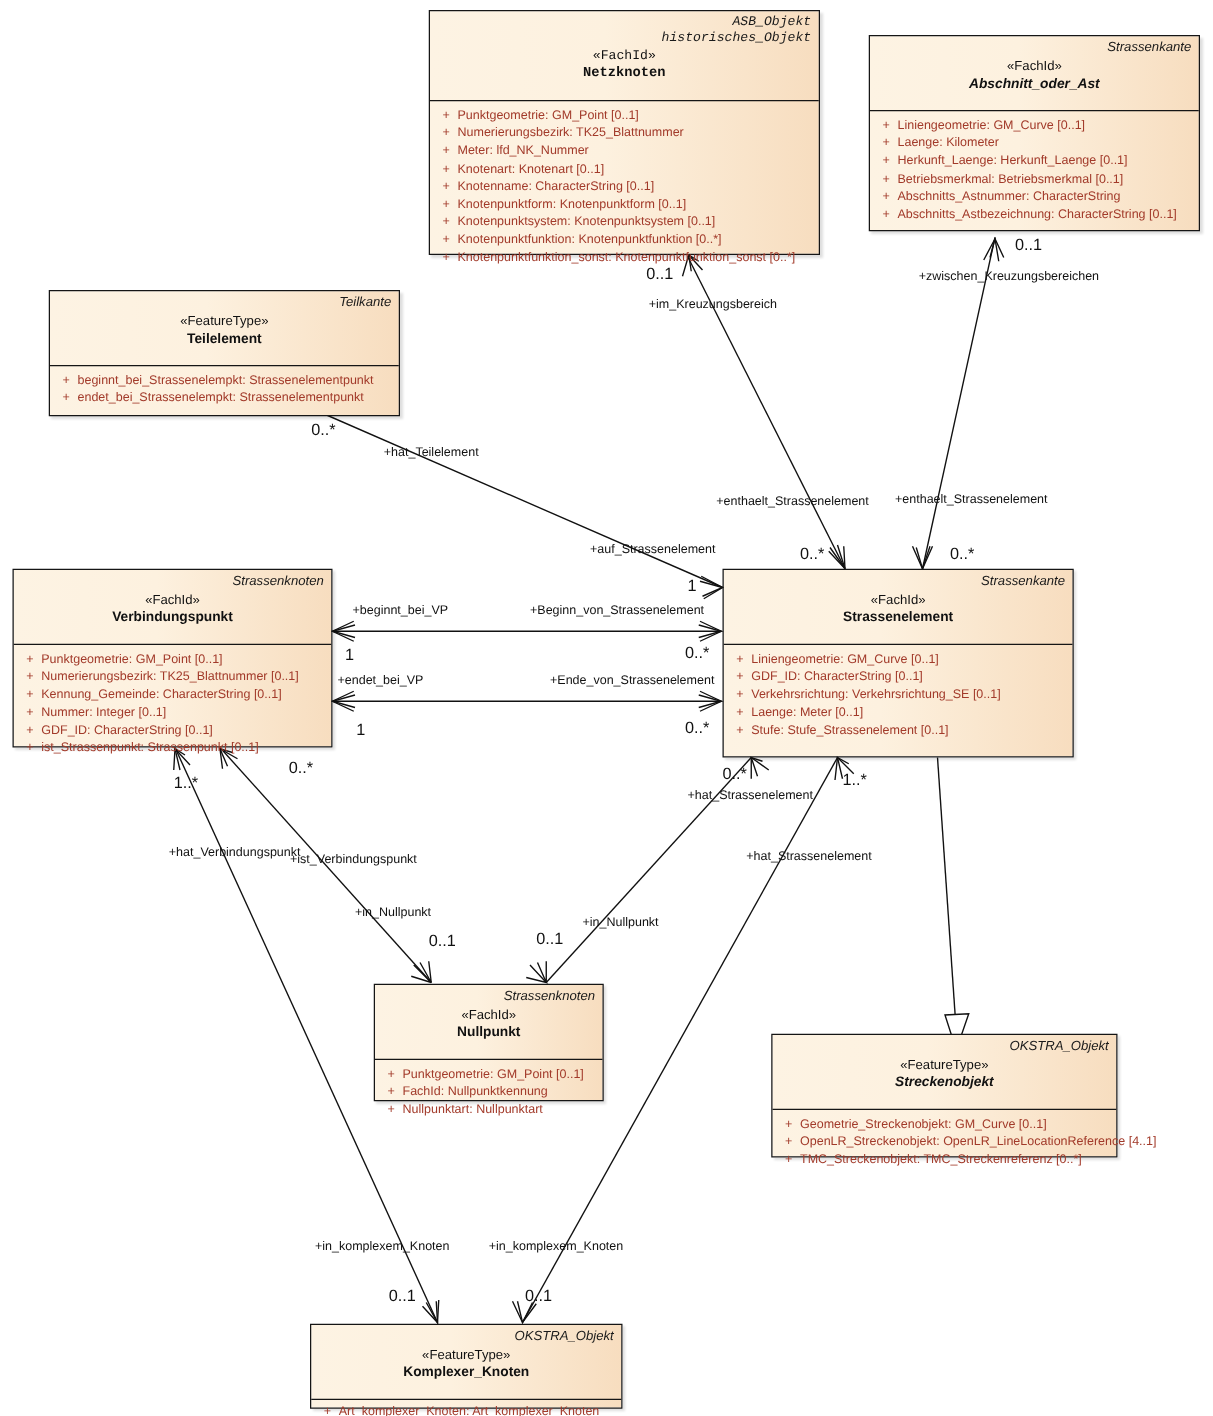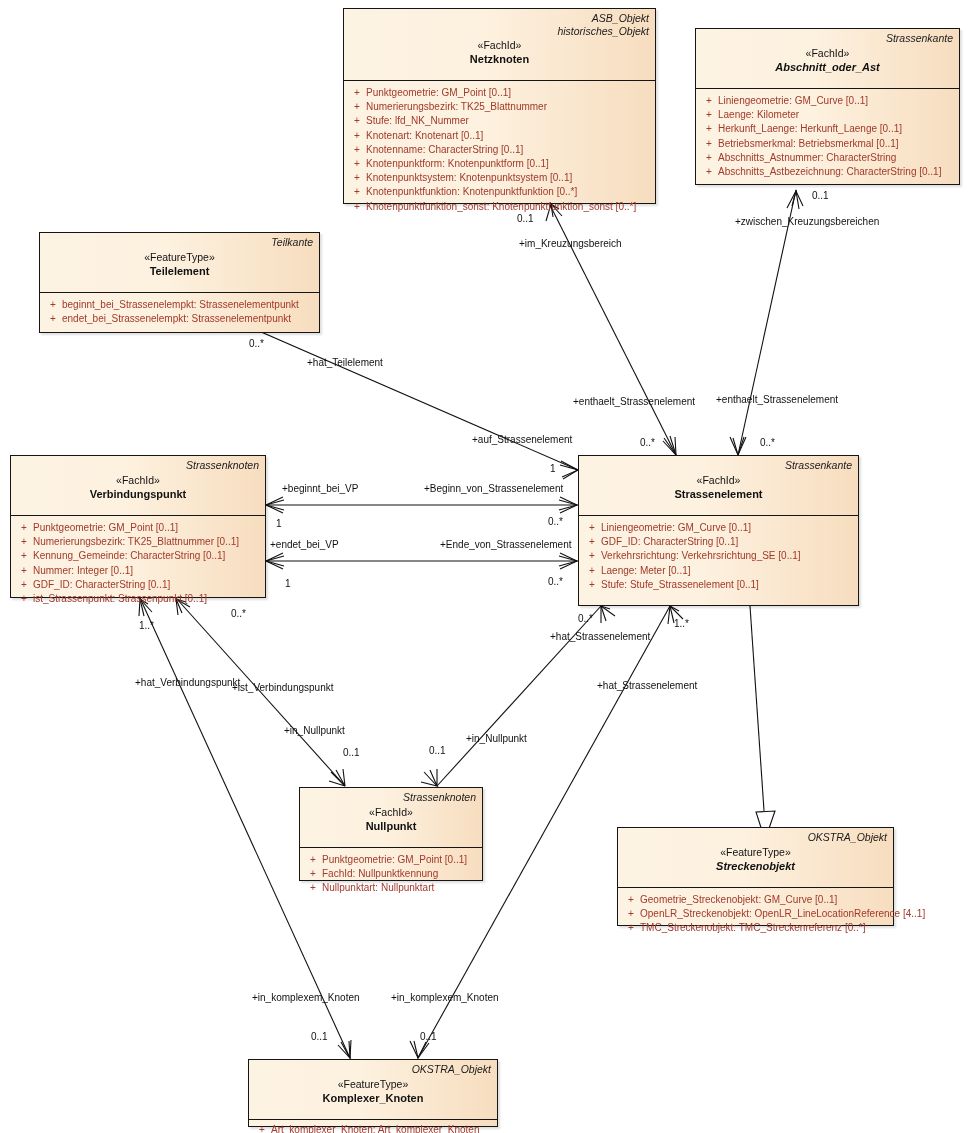--- a/index.html
+++ b/index.html
@@ -64,21 +64,21 @@
   
   .edge-label{
     position:absolute;
     font-size:10px;
     color:#111;
     white-space:nowrap;
     line-height:11px;
   }
   .mult{
     position:absolute;
-    font-size:10px;
+    font-size:13px;
     color:#111;
     white-space:nowrap;
     line-height:11px;
   }
   svg.edges{
     position:absolute;left:0;top:0;width:970px;height:1133px;
     pointer-events:none;
   }
   svg.edges line, svg.edges path, svg.edges polyline{
     stroke:#111;stroke-width:1.1;fill:none;
@@ -144,38 +144,38 @@
     <polyline points="668,624 670,606 683,619"></polyline>
     <polyline points="679,611 670,606 674,623"></polyline>
     <polyline points="410,1041 418,1058 429,1043"></polyline>
     <polyline points="414,1041 418,1058 426,1042"></polyline>
 
     <line x1="750" y1="606" x2="765" y2="825"></line>
     <polygon class="gen-head" points="765,840 756,812 775,811"></polygon>
   </svg>
 
   <div class="uml-class" style="left:343px;top:8px;width:313px;height:196px;">
-    <div class="uml-head" style="height:63px;">
+    <div class="uml-head" style="height:63px;font-family:Liberation Mono, monospace;">
       <div class="uml-pkg">ASB_Objekt</div>
       <div class="uml-pkg">historisches_Objekt</div>
       <div class="uml-stereo">«FachId»</div>
       <div class="uml-name">Netzknoten</div>
     </div>
     <div class="uml-attrs">
       <div class="attr">
           <span class="vis">+</span>
           <span class="sig">Punktgeometrie: GM_Point [0..1]</span>
         </div>
       <div class="attr">
           <span class="vis">+</span>
           <span class="sig">Numerierungsbezirk: TK25_Blattnummer</span>
         </div>
       <div class="attr">
           <span class="vis">+</span>
-          <span class="sig">Stufe: lfd_NK_Nummer</span>
+          <span class="sig">Meter: lfd_NK_Nummer</span>
         </div>
       <div class="attr">
           <span class="vis">+</span>
           <span class="sig">Knotenart: Knotenart [0..1]</span>
         </div>
       <div class="attr">
           <span class="vis">+</span>
           <span class="sig">Knotenname: CharacterString [0..1]</span>
         </div>
       <div class="attr">

